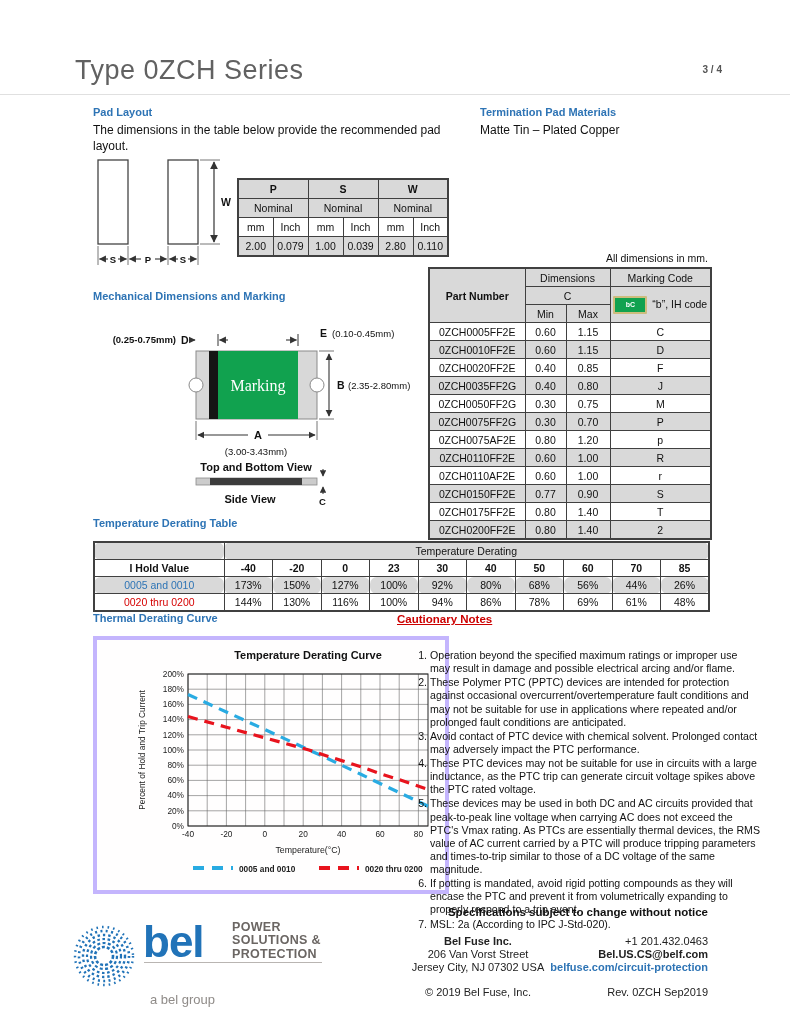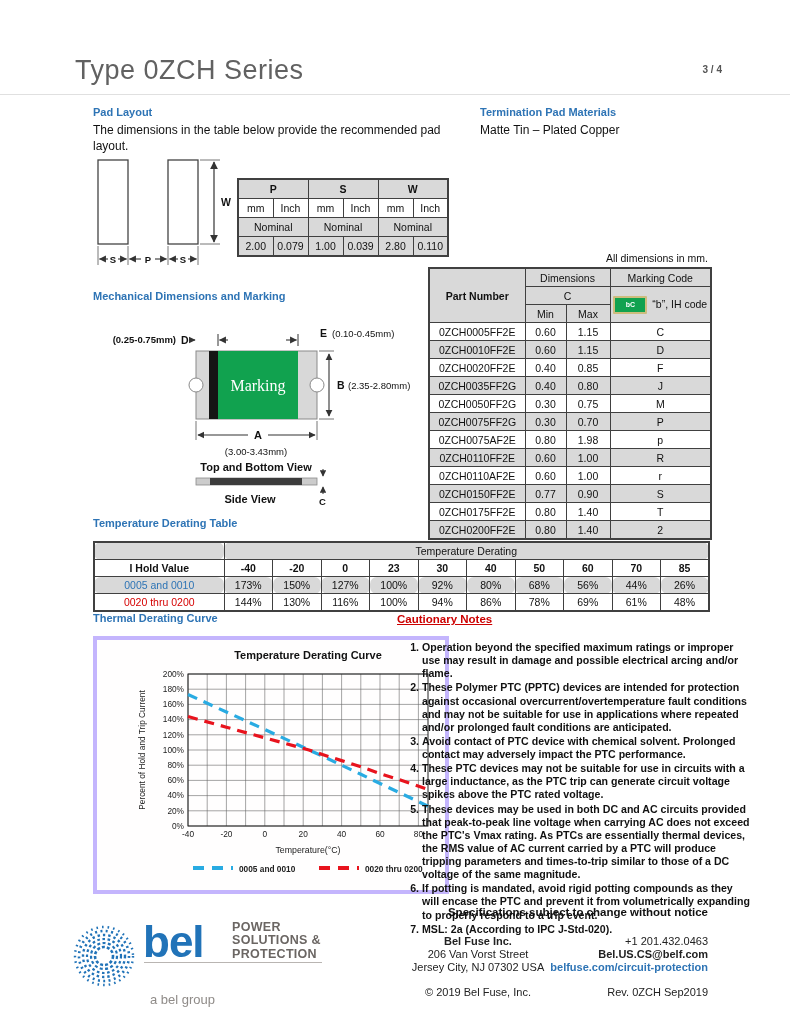--- a/index.html
+++ b/index.html
@@ -20,21 +20,21 @@
   td.bold{font-weight:bold;}
   td.left{text-align:left;padding-left:5px;}
   .pad-table td{height:16px;}
   .part-table td{height:15px;}
   .derating-table td{height:14px;border-radius:7px;}
   .note-mm{font-size:10.5px;text-align:right;}
   .chip{display:inline-block;vertical-align:middle;width:30px;height:14px;background:#11a24f;
         border:2px solid #cdbd7e;border-radius:1px;color:#fff;font-size:7px;line-height:14px;
         text-align:center;font-weight:bold;margin-right:5px;}
   .caution-title{color:#cc0000;font-weight:bold;font-size:11.5px;text-decoration:underline;}
-  .caution-list{margin:8px;padding-left:17px;font-size:10.6px;line-height:1.24;color:#111;font-weight:bold;}
+  .caution-list{margin:16px;padding-left:17px;font-size:10.6px;line-height:1.24;color:#111;}
   .caution-list li{margin:0 0 1px 0;}
   .chart-box{border:4px solid #c4b5fd;background:#fffefe;padding-left:36px;}
   svg text{font-family:"Liberation Sans",sans-serif;}
   .ctitle{font-size:11px;font-weight:bold;fill:#111;}
   .ax{font-size:8.3px;fill:#222;}
   .dim-label{font-size:9px;fill:#111;}
   .dim-letter{font-size:10.5px;font-weight:bold;fill:#111;}
   .view-label{font-size:11px;font-weight:bold;fill:#111;}
   .marking-text{font-family:"Liberation Serif",serif;font-size:16px;fill:#fff;}
   .footer-text{font-size:11px;color:#222;line-height:1.18;}
@@ -96,31 +96,31 @@
         <col style="width:35px">
         <col style="width:35px">
       </colgroup>
     <tbody>
         <tr>
       <td colspan="2" class="gray bold">P</td>
       <td colspan="2" class="gray bold">S</td>
       <td colspan="2" class="gray bold">W</td>
     </tr>
     <tr>
+      <td colspan="2" class="gray">Nominal</td>
+      <td colspan="2" class="gray">Nominal</td>
+      <td colspan="2" class="gray">Nominal</td>
+    </tr>
+    <tr>
       <td>mm</td>
       <td>Inch</td>
       <td>mm</td>
       <td>Inch</td>
       <td>mm</td>
       <td>Inch</td>
-    </tr>
-    <tr>
-      <td colspan="2" class="gray">Nominal</td>
-      <td colspan="2" class="gray">Nominal</td>
-      <td colspan="2" class="gray">Nominal</td>
     </tr>
     <tr>
       <td class="gray">2.00</td>
       <td class="gray">0.079</td>
       <td class="gray">1.00</td>
       <td class="gray">0.039</td>
       <td class="gray">2.80</td>
       <td class="gray">0.110</td>
     </tr>
   </tbody>
@@ -185,21 +185,21 @@
         </tr>
         <tr class="alt">
           <td>0ZCH0075FF2G</td>
           <td>0.30</td>
           <td>0.70</td>
           <td>P</td>
         </tr>
         <tr>
           <td>0ZCH0075AF2E</td>
           <td>0.80</td>
-          <td>1.98</td>
+          <td>1.20</td>
           <td>p</td>
         </tr>
         <tr class="alt">
           <td>0ZCH0110FF2E</td>
           <td>0.60</td>
           <td>1.00</td>
           <td>R</td>
         </tr>
         <tr>
           <td>0ZCH0110AF2E</td>

